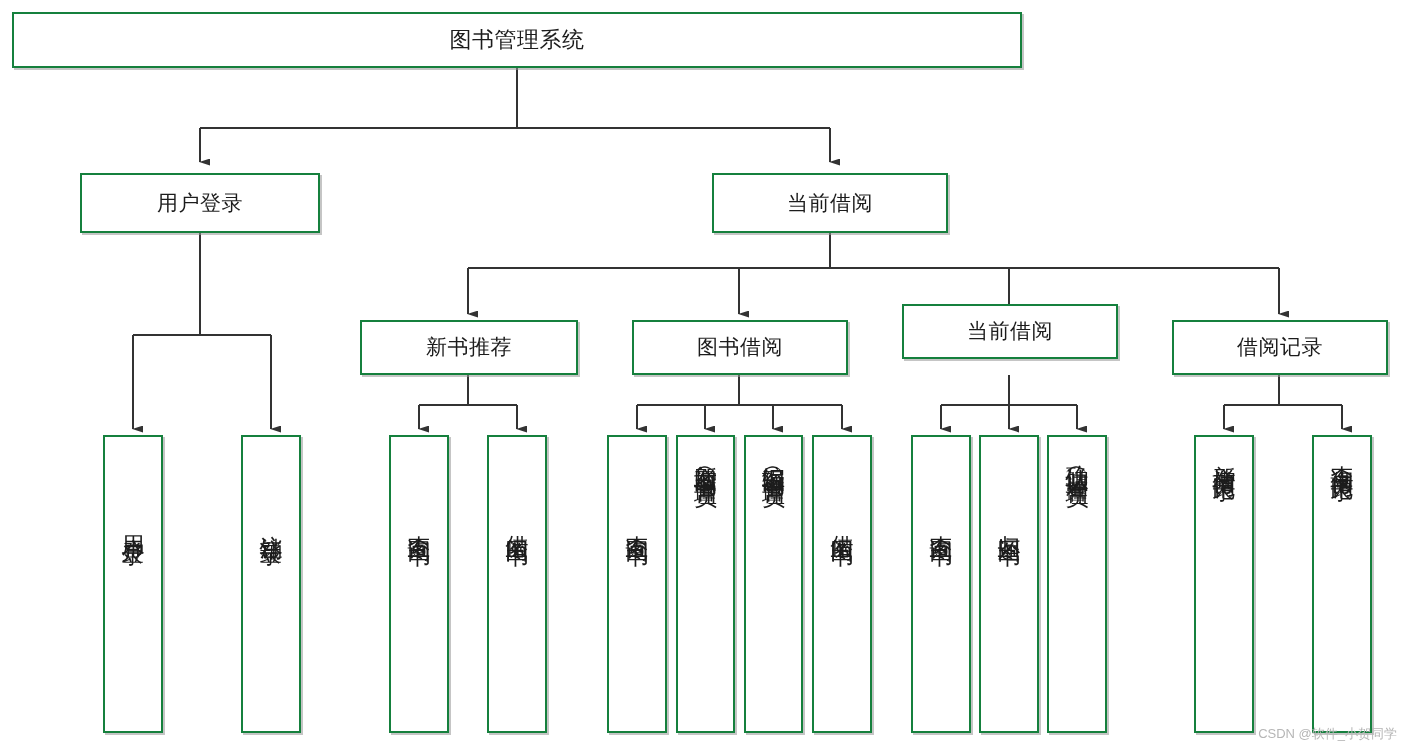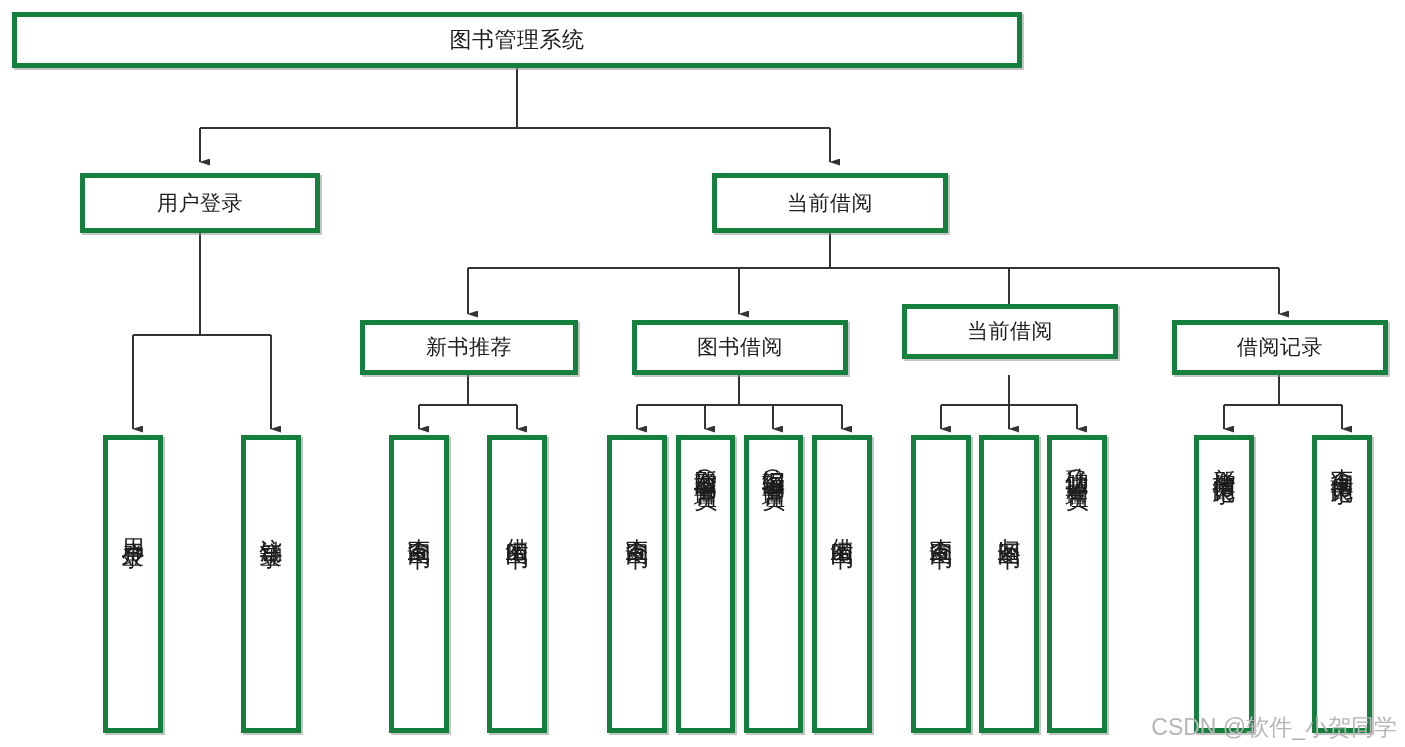--- a/index.html
+++ b/index.html
@@ -23,21 +23,21 @@
     position: absolute;
     left: 0;
     top: 0;
     width: 1405px;
     height: 747px;
   }
   .node-box {
     position: absolute;
     box-sizing: border-box;
     background: #ffffff;
-    border: 5px solid #15803d;
+    border: 2px solid #15803d;
     box-shadow: 2px 2px 0 0 rgba(150,150,150,0.55);
     display: flex;
     align-items: center;
     justify-content: center;
     overflow: hidden;
   }
   .node-label {
     color: #1c1c1c;
     line-height: 1.05;
     white-space: nowrap;
@@ -66,21 +66,21 @@
   .node-box.vertical.mid .node-label {
     padding-top: 74px;
   }
   .node-box.vertical.tall .node-label {
     padding-top: 4px;
   }
   .watermark {
     position: absolute;
     right: 8px;
     bottom: 4px;
-    font-size: 23px;
+    font-size: 13px;
     color: #b6b6b6;
     white-space: nowrap;
     pointer-events: none;
   }
 </style>
 </head>
 <body>
 
 <div id="diagram-root">
 

